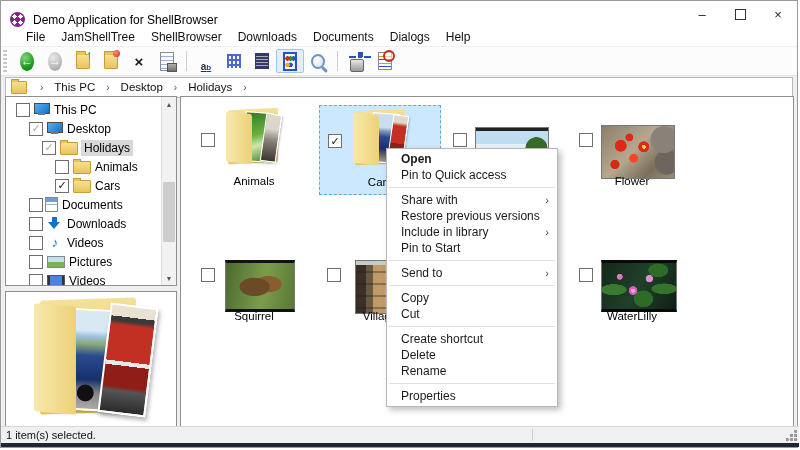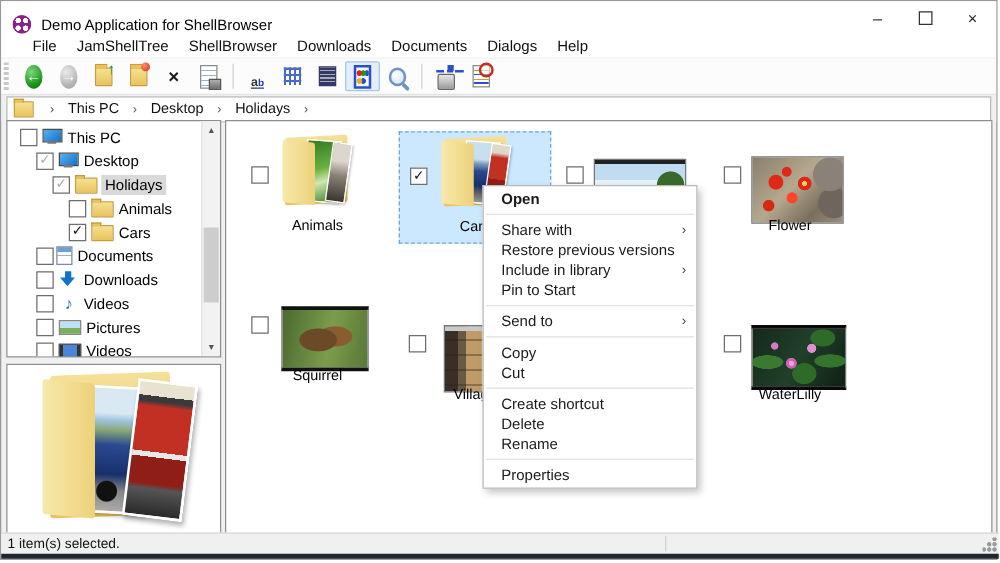--- a/index.html
+++ b/index.html
@@ -374,21 +374,21 @@
           <div class="file-item" style="left: 264px; top: 8px;">
             <span class="checkbox item-check "></span>
             <div class="thumb photo photo-hidden-item"></div>
             <div class="file-label"></div>
           </div>
           <div class="file-item" style="left: 390px; top: 8px;">
             <span class="checkbox item-check "></span>
             <div class="thumb photo photo-flower"></div>
             <div class="file-label">Flower</div>
           </div>
-          <div class="file-item" style="left: 12px; top: 128px;">
+          <div class="file-item" style="left: 12px; top: 143px;">
             <span class="checkbox item-check "></span>
             <div class="thumb photo photo-squirrel"></div>
             <div class="file-label">Squirrel</div>
           </div>
           <div class="file-item" style="left: 138px; top: 143px;">
             <span class="checkbox item-check "></span>
             <div class="thumb photo photo-village"></div>
             <div class="file-label">Village</div>
           </div>
           <div class="file-item" style="left: 390px; top: 143px;">
@@ -396,20 +396,21 @@
             <div class="thumb photo photo-waterlilly"></div>
             <div class="file-label">WaterLilly</div>
           </div>
         </div>
     </div>
 
   </div>
 
   <div class="context-menu" id="context-menu">
       <div class="cm-item bold">Open</div>
+      <div class="cm-item">Pin to Quick access</div>
       <div class="cm-sep"></div>
       <div class="cm-item">Share with<span class="cm-arrow">›</span></div>
       <div class="cm-item">Restore previous versions</div>
       <div class="cm-item">Include in library<span class="cm-arrow">›</span></div>
       <div class="cm-item">Pin to Start</div>
       <div class="cm-sep"></div>
       <div class="cm-item">Send to<span class="cm-arrow">›</span></div>
       <div class="cm-sep"></div>
       <div class="cm-item">Copy</div>
       <div class="cm-item">Cut</div>

